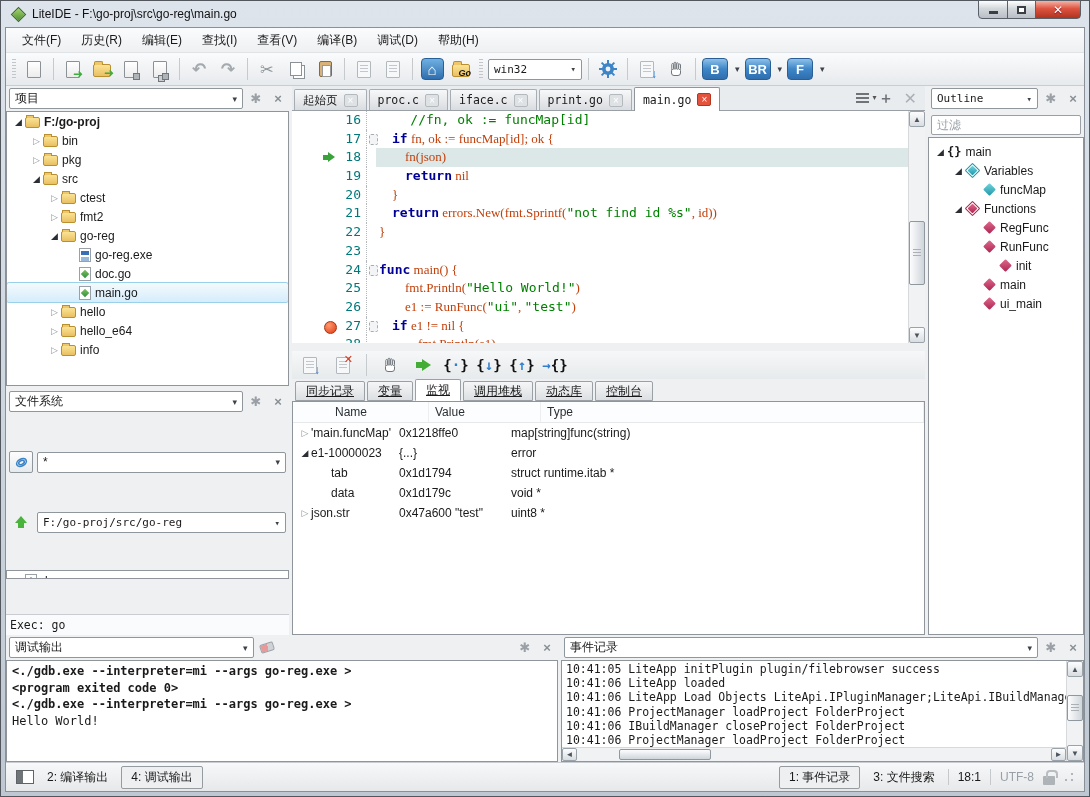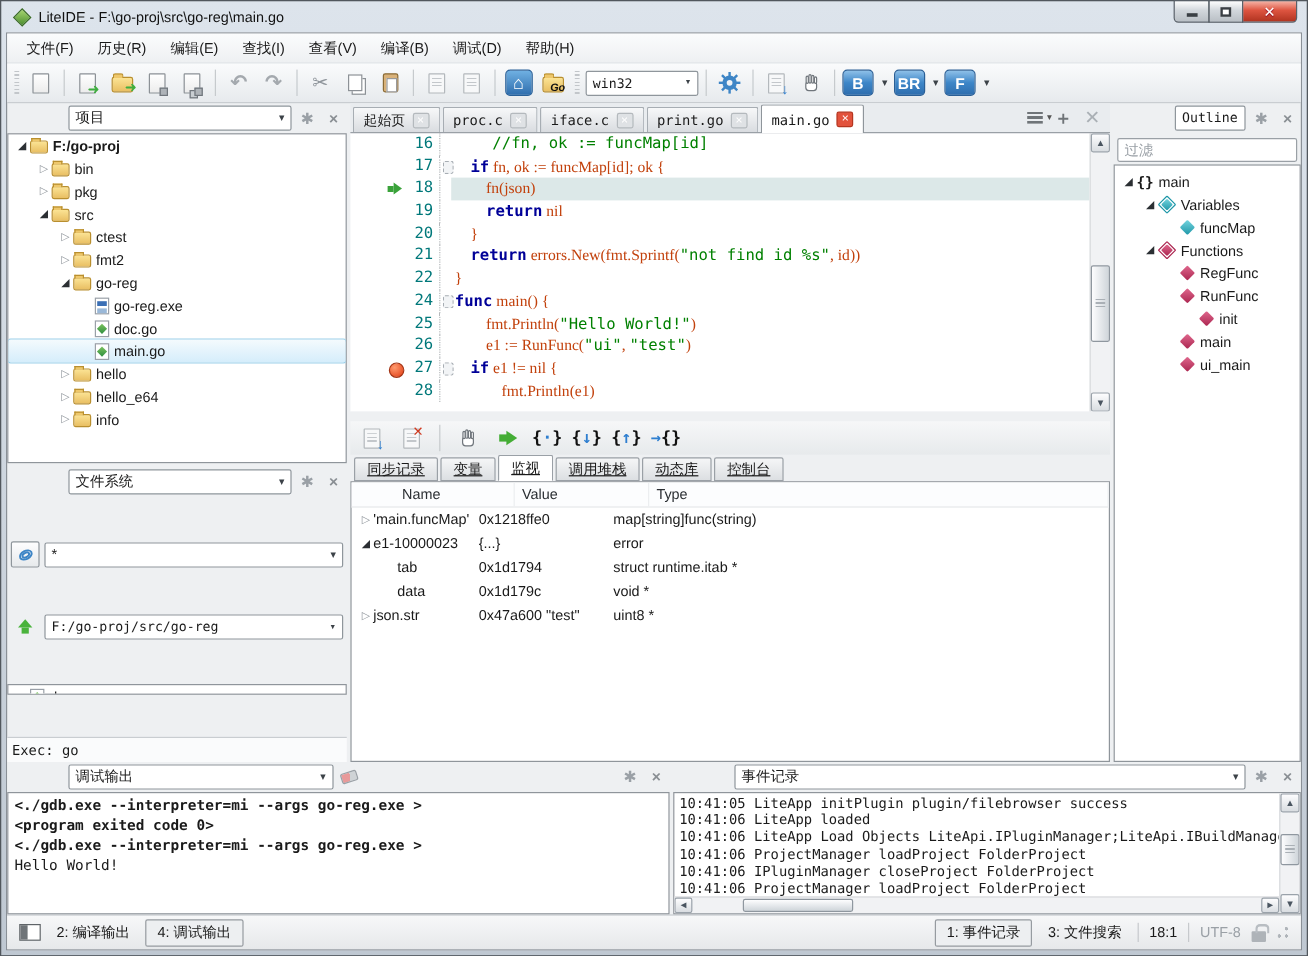--- a/index.html
+++ b/index.html
@@ -72,21 +72,21 @@
   .i-runarrow::before{content:"";position:absolute;left:-15px;top:-3px;width:7px;height:6px;background:#44ad35;}
   .step{font-family:"DejaVu Sans Mono",monospace;font-weight:bold;font-size:14px;color:#111;}
   .step .ba{color:#2f7fd0;}
   
   .main{flex:1;display:flex;min-height:0;}
   .leftcol{width:283px;display:flex;flex-direction:column;min-height:0;}
   .vsplit{width:3px;} .hsplit{height:3px;}
   .centercol{flex:1;display:flex;flex-direction:column;min-width:0;}
   .rightcol{width:156px;display:flex;flex-direction:column;min-height:0;}
   .phead{height:25px;display:flex;align-items:center;padding:2px 2px 2px 3px;gap:4px;}
-  .phead .combo{flex:1;margin-left:48px;}
+  .phead .combo{flex:1;}
   .pbtn{width:18px;height:18px;display:flex;align-items:center;justify-content:center;color:#8a8f94;
     font-size:13px;font-weight:bold;}
   .gear-glyph{color:#9aa0a6;font-size:13px;}
   .panelbody{flex:1;background:#fff;border:1px solid #8f959b;overflow:hidden;min-height:0;}
   .proj{height:300px;display:flex;flex-direction:column;}
   .fspanel{flex:1;display:flex;flex-direction:column;min-height:0;gap:35px;}
   .fsrow{display:flex;align-items:center;gap:4px;padding:2px 3px;}
   .fsrow .combo{flex:1;}
   .sqbtn{width:24px;height:22px;border:1px solid #8f969c;border-radius:2px;background:linear-gradient(#fdfdfe,#e7eaec);
     display:flex;align-items:center;justify-content:center;}
@@ -539,20 +539,21 @@
         </div>
         <div class="editor">
           <div class="codewrap">
               <div class="crow"><span class="gut"><span class="gmark"></span><span class="gnum">16</span><span class="gfold"></span></span><span class="ctext"><span class="tk-s">    //fn, ok := funcMap[id]</span></span></div>
               <div class="crow"><span class="gut"><span class="gmark"></span><span class="gnum">17</span><span class="gfold has"></span></span><span class="ctext"><span class="tk-p">    </span><span class="tk-k">if</span><span class="tk-p"> fn, ok := funcMap[id]; ok {</span></span></div>
               <div class="crow cur"><span class="gut"><span class="gmark curmark"></span><span class="gnum">18</span><span class="gfold"></span></span><span class="ctext"><span class="tk-p">        fn(json)</span></span></div>
               <div class="crow"><span class="gut"><span class="gmark"></span><span class="gnum">19</span><span class="gfold"></span></span><span class="ctext"><span class="tk-p">        </span><span class="tk-k">return</span><span class="tk-p"> nil</span></span></div>
               <div class="crow"><span class="gut"><span class="gmark"></span><span class="gnum">20</span><span class="gfold"></span></span><span class="ctext"><span class="tk-p">    }</span></span></div>
               <div class="crow"><span class="gut"><span class="gmark"></span><span class="gnum">21</span><span class="gfold"></span></span><span class="ctext"><span class="tk-p">    </span><span class="tk-k">return</span><span class="tk-p"> errors.New(fmt.Sprintf(</span><span class="tk-s">"not find id %s"</span><span class="tk-p">, id))</span></span></div>
               <div class="crow"><span class="gut"><span class="gmark"></span><span class="gnum">22</span><span class="gfold"></span></span><span class="ctext"><span class="tk-p">}</span></span></div>
+              <div class="crow"><span class="gut"><span class="gmark"></span><span class="gnum">23</span><span class="gfold"></span></span><span class="ctext"></span></div>
               <div class="crow"><span class="gut"><span class="gmark"></span><span class="gnum">24</span><span class="gfold has"></span></span><span class="ctext"><span class="tk-k">func</span><span class="tk-p"> main() {</span></span></div>
               <div class="crow"><span class="gut"><span class="gmark"></span><span class="gnum">25</span><span class="gfold"></span></span><span class="ctext"><span class="tk-p">        fmt.Println(</span><span class="tk-s">"Hello World!"</span><span class="tk-p">)</span></span></div>
               <div class="crow"><span class="gut"><span class="gmark"></span><span class="gnum">26</span><span class="gfold"></span></span><span class="ctext"><span class="tk-p">        e1 := RunFunc(</span><span class="tk-s">"ui"</span><span class="tk-p">, </span><span class="tk-s">"test"</span><span class="tk-p">)</span></span></div>
               <div class="crow"><span class="gut"><span class="gmark bpmark"></span><span class="gnum">27</span><span class="gfold has"></span></span><span class="ctext"><span class="tk-p">    </span><span class="tk-k">if</span><span class="tk-p"> e1 != nil {</span></span></div>
               <div class="crow"><span class="gut"><span class="gmark"></span><span class="gnum">28</span><span class="gfold"></span></span><span class="ctext"><span class="tk-p">            fmt.Println(e1)</span></span></div>
             </div>
           <div class="vsb">
             <div class="sbarrow">▲</div>
             <div class="sbtrack">
               <div class="sbthumb" style="top:94px;height:64px;"></div>
@@ -755,21 +756,21 @@
           </div>
           <span class="pbtn gear-glyph">✱</span>
           <span class="pbtn">×</span>
         </div>
         <div class="bbody">
           <div class="evlog" style="margin-right:17px;margin-bottom:14px;">
               <div>10:41:05 LiteApp initPlugin plugin/filebrowser success</div>
               <div>10:41:06 LiteApp loaded</div>
               <div>10:41:06 LiteApp Load Objects LiteApi.IPluginManager;LiteApi.IBuildManager;LiteApi.G</div>
               <div>10:41:06 ProjectManager loadProject FolderProject</div>
-              <div>10:41:06 IPluginManager closeProject FolderProject</div>
+              <div>10:41:06 IBuildManager closeProject FolderProject</div>
               <div>10:41:06 ProjectManager loadProject FolderProject</div>
             </div>
           <div class="evsb">
             <div class="sbarrow">▲</div>
             <div class="sbtrack">
               <div class="sbthumb" style="top:18px;height:26px;"></div>
             </div>
             <div class="sbarrow">▼</div>
           </div>
           <div class="hsb">

